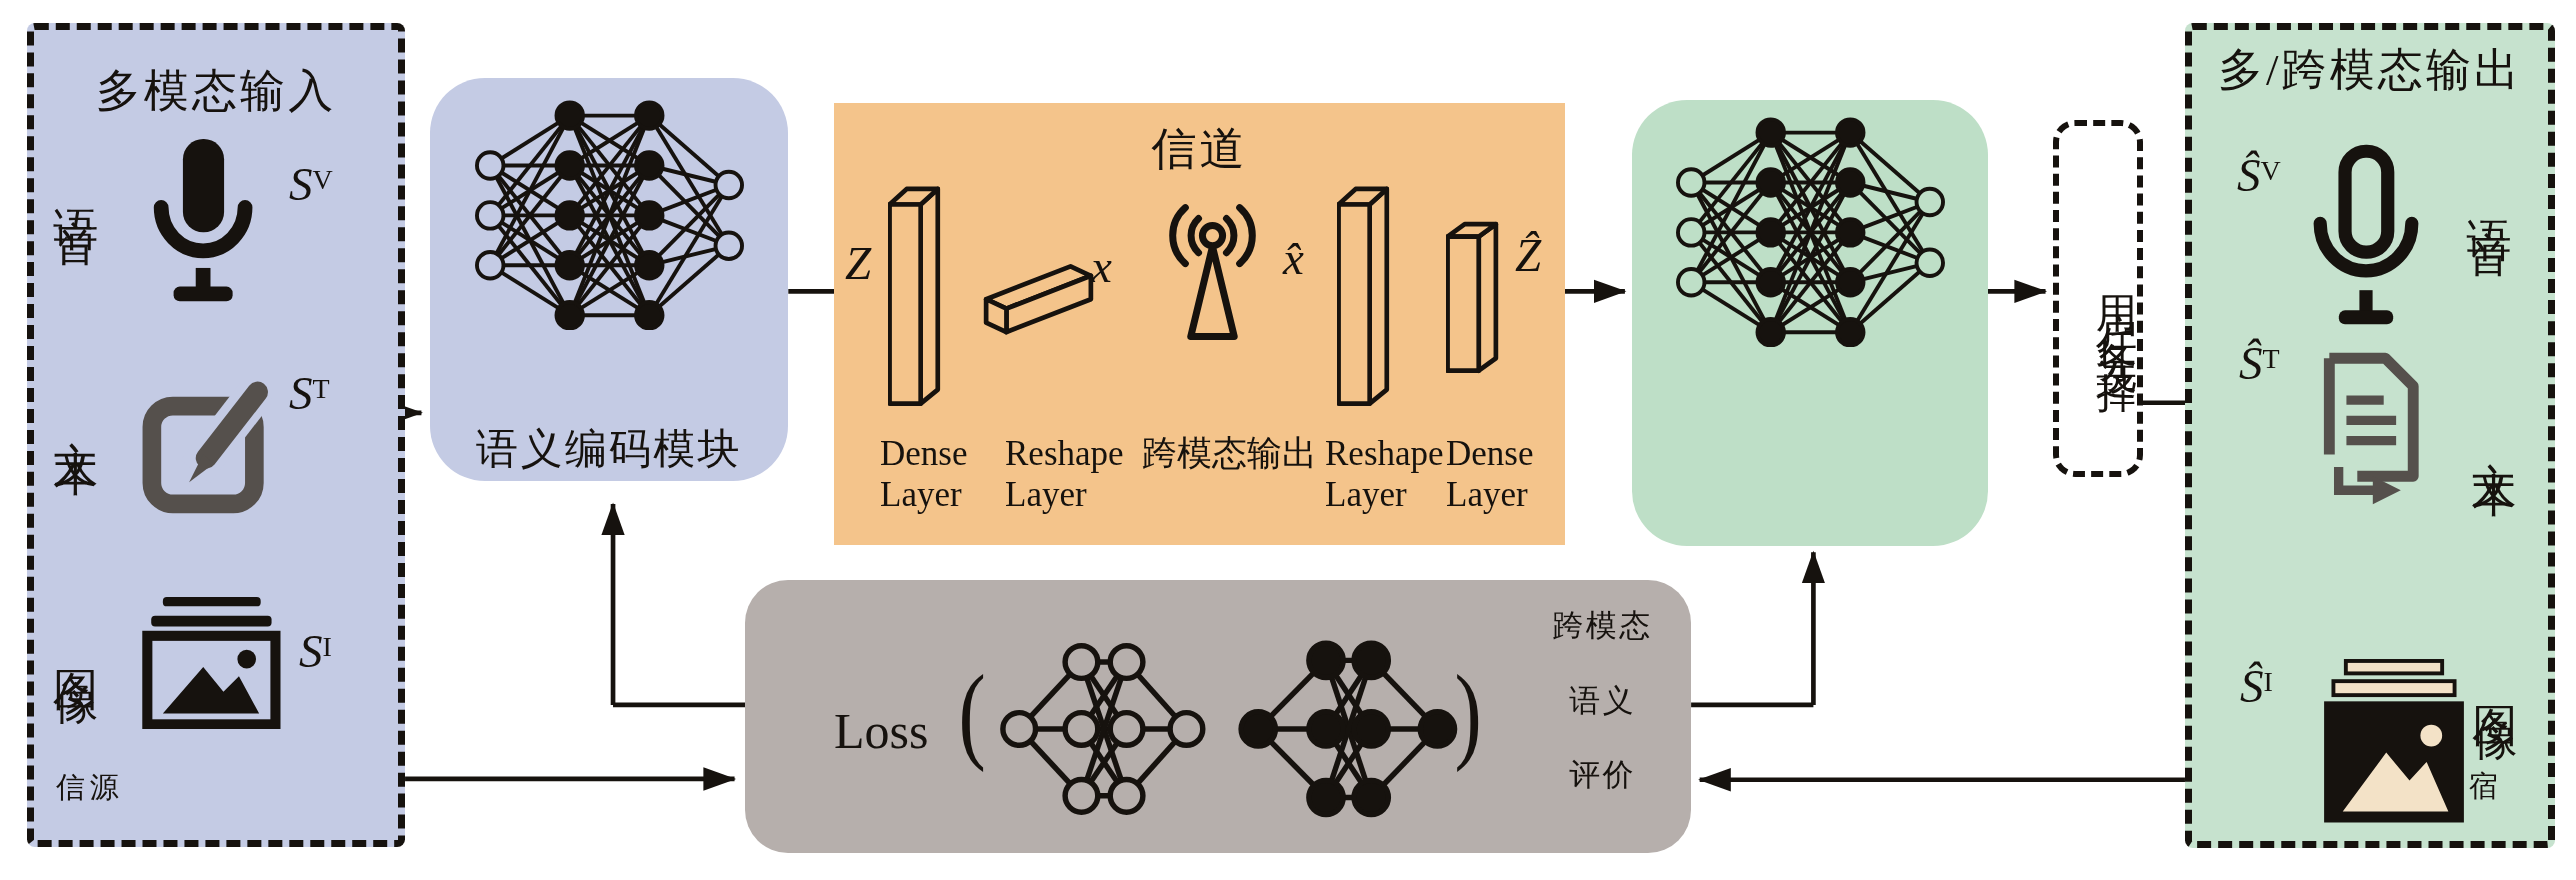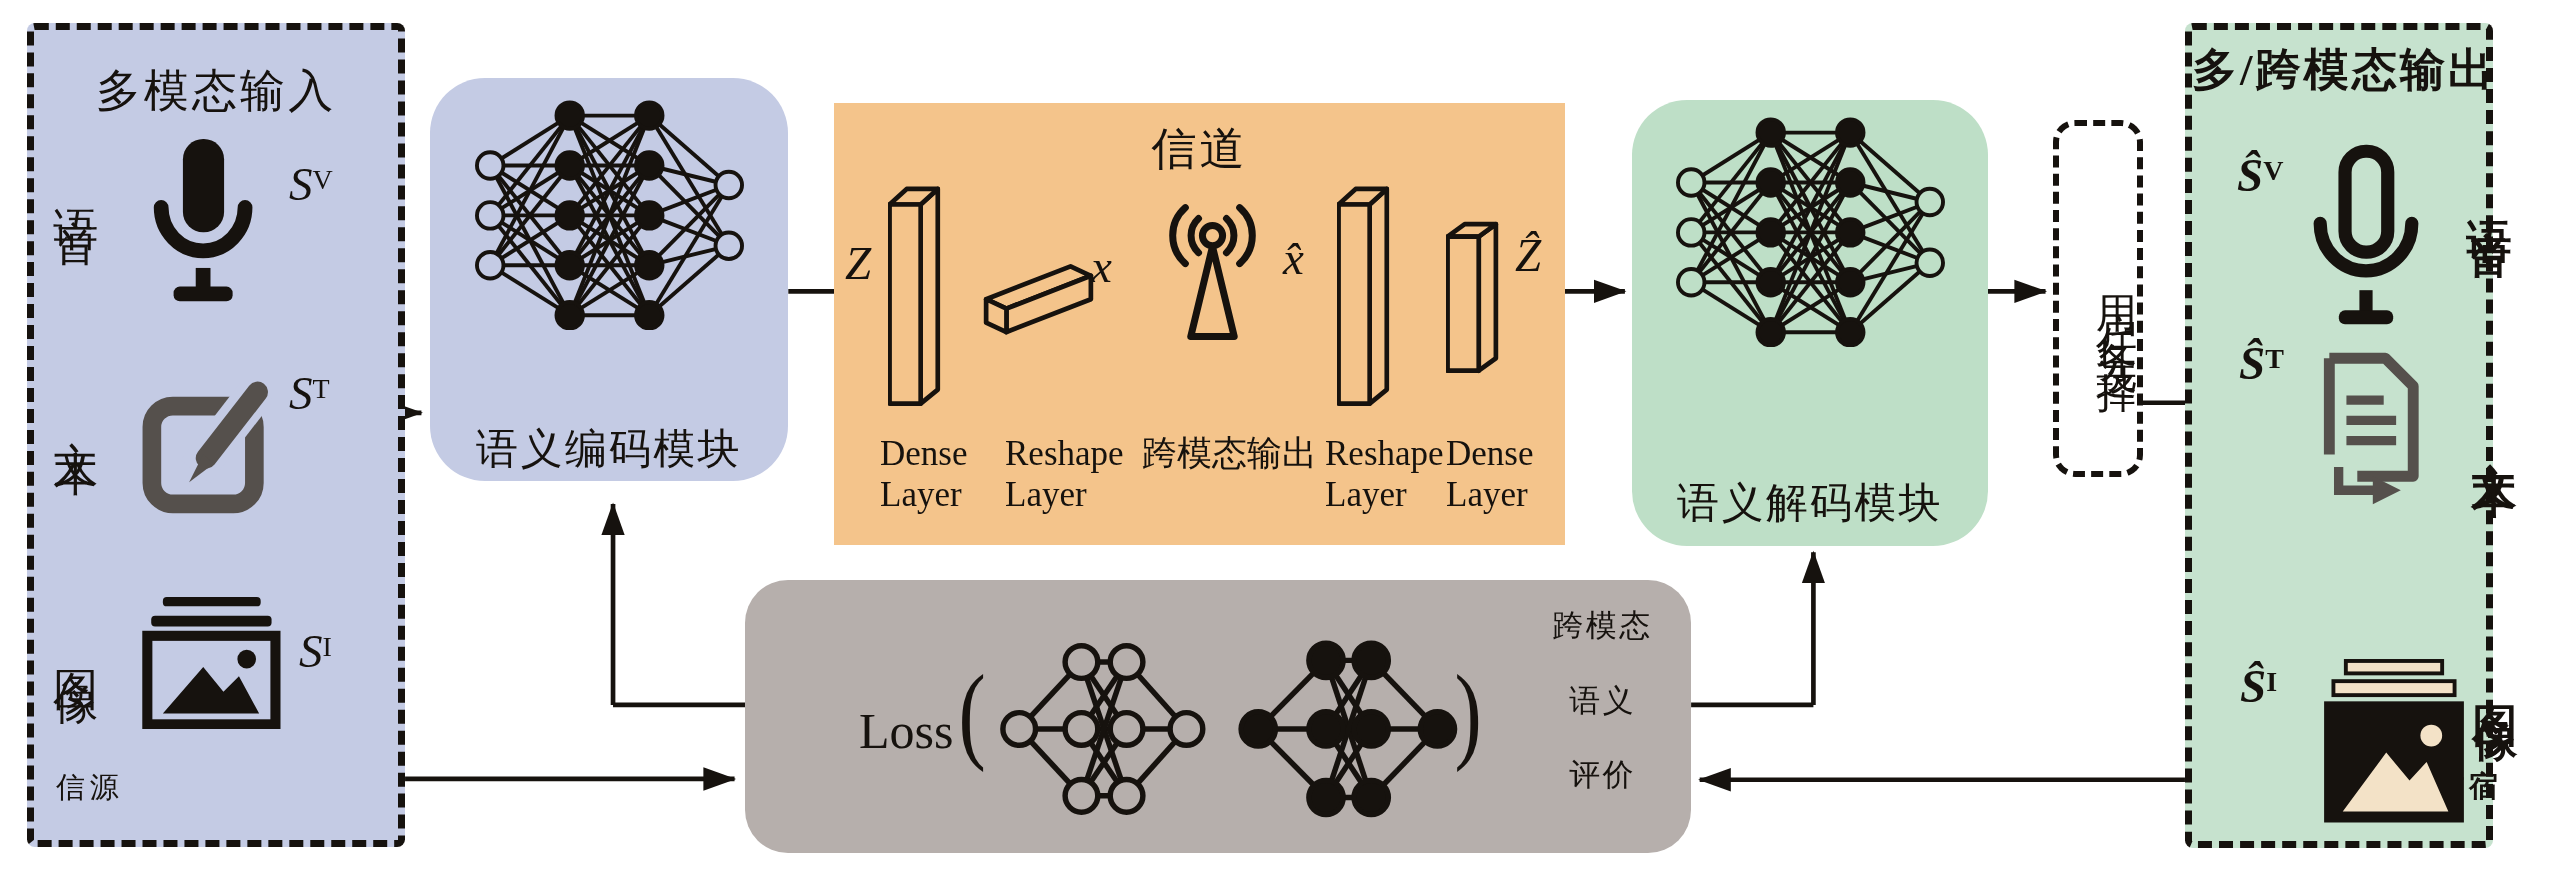--- a/index.html
+++ b/index.html
@@ -296,25 +296,24 @@
         <circle cx="124" cy="212" r="17" fill="#16120e" stroke="#16120e" stroke-width="5"></circle>
         <circle cx="124" cy="276" r="17" fill="#16120e" stroke="#16120e" stroke-width="5"></circle>
         <circle cx="226" cy="20" r="17" fill="#16120e" stroke="#16120e" stroke-width="5"></circle>
         <circle cx="226" cy="84" r="17" fill="#16120e" stroke="#16120e" stroke-width="5"></circle>
         <circle cx="226" cy="148" r="17" fill="#16120e" stroke="#16120e" stroke-width="5"></circle>
         <circle cx="226" cy="212" r="17" fill="#16120e" stroke="#16120e" stroke-width="5"></circle>
         <circle cx="226" cy="276" r="17" fill="#16120e" stroke="#16120e" stroke-width="5"></circle>
         <circle cx="328" cy="109" r="17" fill="#bedfc7" stroke="#16120e" stroke-width="5"></circle>
         <circle cx="328" cy="187" r="17" fill="#bedfc7" stroke="#16120e" stroke-width="5"></circle>
       </svg>
-    <div class="module-label" style="top:375px;">语义解码模块</div>
   </div>
 
   <div class="abs" style="left:745px;top:580px;width:946px;height:273px;background:#b6afac;border-radius:43px;">
-    <div class="loss-word" style="left:114px;top:122px;">Loss</div>
+    <div class="loss-word" style="left:89px;top:122px;">Loss</div>
     <div class="paren" style="left:209px;top:78px;">(</div>
     <svg class="abs" style="left:254px;top:57px;" width="210" height="187" viewBox="0 0 270 240">
         <line x1="26" y1="118" x2="106" y2="32" stroke="#16120e" stroke-width="7"></line>
         <line x1="26" y1="118" x2="106" y2="118" stroke="#16120e" stroke-width="7"></line>
         <line x1="26" y1="118" x2="106" y2="204" stroke="#16120e" stroke-width="7"></line>
         <line x1="106" y1="32" x2="164" y2="32" stroke="#16120e" stroke-width="7"></line>
         <line x1="106" y1="32" x2="164" y2="118" stroke="#16120e" stroke-width="7"></line>
         <line x1="106" y1="32" x2="164" y2="204" stroke="#16120e" stroke-width="7"></line>
         <line x1="106" y1="118" x2="164" y2="32" stroke="#16120e" stroke-width="7"></line>
         <line x1="106" y1="118" x2="164" y2="118" stroke="#16120e" stroke-width="7"></line>
@@ -362,21 +361,21 @@
     <div class="paren" style="left:705px;top:78px;">)</div>
     <div class="cap-line" style="left:756px;top:25px;">跨模态</div>
     <div class="cap-line" style="left:756px;top:100px;">语义</div>
     <div class="cap-line" style="left:756px;top:174px;">评价</div>
   </div>
 
   <div class="dashed-box" style="left:2053px;top:120px;width:90px;height:357px;background:#ffffff;border-width:6.2px;border-radius:22px;">
     <div class="task-text">用户任务选择</div>
   </div>
 
-  <div class="dashed-box" style="left:2185px;top:23.4px;width:308px;height:825px;background:#c6e2ce;font-weight:bold;">
+  <div class="dashed-box" style="left:2185px;top:23.4px;width:370px;height:825px;background:#c6e2ce;">
     <div class="box-title" style="top:9.3px;">多/跨模态输出</div>
 
     <div class="sym" style="left:45px;top:122px;"><span>Ŝ</span><sup>V</sup></div>
     <div class="sym" style="left:47px;top:310px;"><span>Ŝ</span><sup>T</sup></div>
     <div class="sym" style="left:48px;top:633px;"><span>Ŝ</span><sup>I</sup></div>
 
     <div class="vtext" style="left:274px;top:153px;">语音</div>
     <div class="vtext" style="left:279px;top:396px;">文本</div>
     <div class="vtext" style="left:280px;top:640px;">图像</div>
     <div class="hlabel" style="left:243px;top:737px;">信宿</div>

